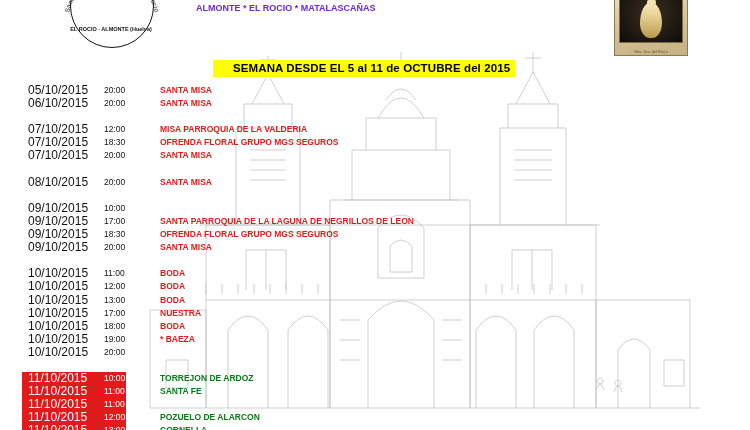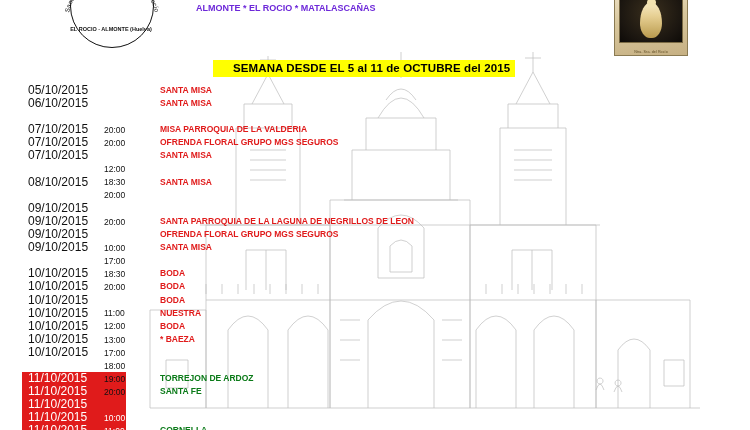--- a/index.html
+++ b/index.html
@@ -161,21 +161,20 @@
     width: 74px;
     font-size: 12px;
     color: #111;
   }
   .row .time {
     position: absolute;
     left: 104px;
     width: 42px;
     font-size: 8.5px;
     color: #111;
-    margin-top: 40px;
   }
   .row .evt {
     position: absolute;
     left: 160px;
     font-size: 8.5px;
     font-weight: bold;
     color: #e01b1b;
   }
   .row.green .evt { color: #0a7a18; }
   .row.highlight .date,
@@ -433,20 +432,21 @@
     </div>
     <div class="row green highlight">
       <div class="hl-bar"></div>
       <span class="date">11/10/2015</span>
       <span class="time">11:00</span>
     </div>
     <div class="row green highlight">
       <div class="hl-bar"></div>
       <span class="date">11/10/2015</span>
       <span class="time">12:00</span>
+      <span class="evt">POZUELO DE ALARCON</span>
     </div>
     <div class="row green highlight">
       <div class="hl-bar"></div>
       <span class="date">11/10/2015</span>
       <span class="time">13:00</span>
       <span class="evt">CORNELLA</span>
     </div>
   </div>
 
 </body></html>

